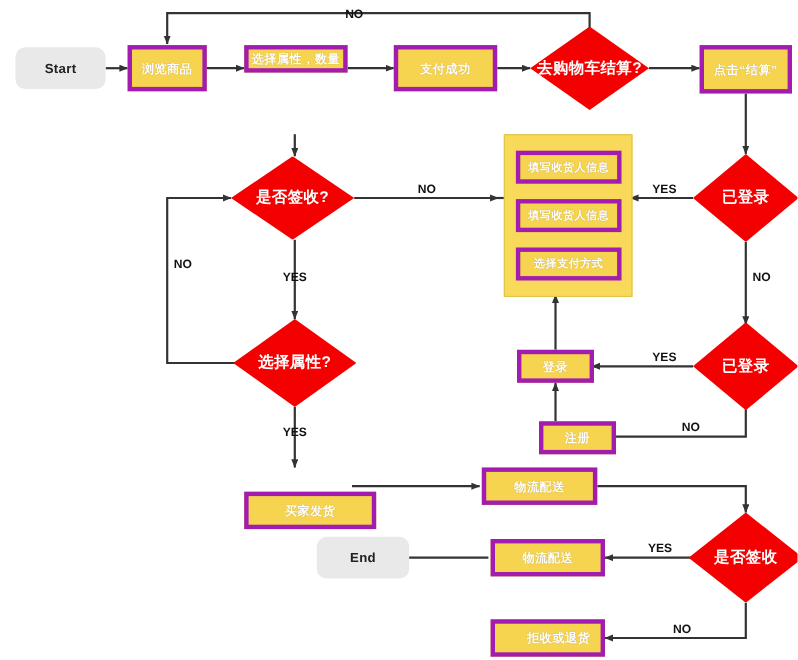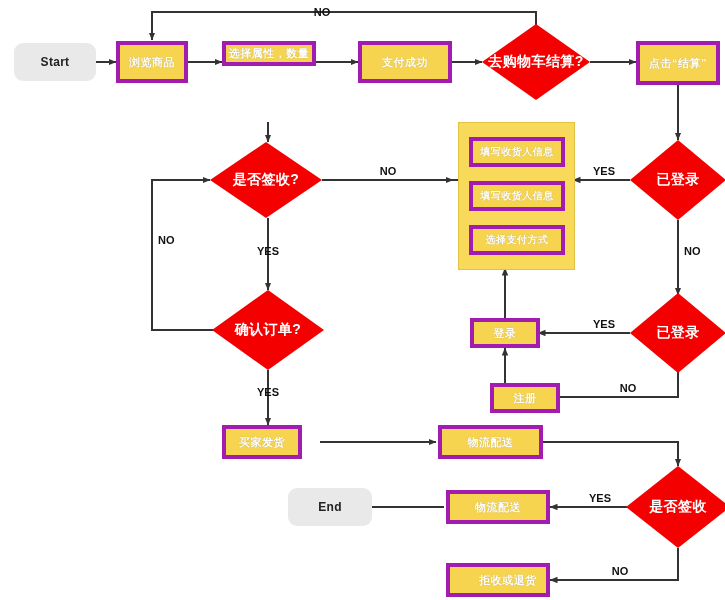--- a/index.html
+++ b/index.html
@@ -140,21 +140,21 @@
   <div class="dec-text">已登录</div>
 </div>
 
 <div class="dec-wrap" style="left:210px;top:142px;width:112px;height:76px;">
   <div class="dec-shape"></div>
   <div class="dec-text">是否签收?</div>
 </div>
 
 <div class="dec-wrap" style="left:212px;top:290px;width:112px;height:80px;">
   <div class="dec-shape"></div>
-  <div class="dec-text">确认订单?</div>
+  <div class="dec-text">选择属性?</div>
 </div>
 
 <div class="dec-wrap" style="left:626px;top:466px;width:104px;height:82px;">
   <div class="dec-shape"></div>
   <div class="dec-text">是否签收</div>
 </div>
 
 <div class="group-box" style="position:absolute;left:458px;top:122px;width:115px;height:146px;">
   <div class="node proc" style="left:10px;top:14px;width:96px;height:30px;font-size:10px;">
     <span>填写收货人信息</span>
@@ -168,21 +168,21 @@
 </div>
 
 <div class="node proc" style="left:470px;top:318px;width:70px;height:30px;">
   <span>登录</span>
 </div>
 
 <div class="node proc" style="left:490px;top:383px;width:70px;height:30px;">
   <span>注册</span>
 </div>
 
-<div class="node proc" style="left:222px;top:425px;width:80px;height:34px;">
+<div class="node proc" style="left:222px;top:447px;width:120px;height:34px;">
   <span>买家发货</span>
 </div>
 
 <div class="node proc" style="left:438px;top:425px;width:105px;height:34px;">
   <span>物流配送</span>
 </div>
 
 <div class="node proc" style="left:446px;top:490px;width:104px;height:34px;">
   <span>物流配送</span>
 </div>

